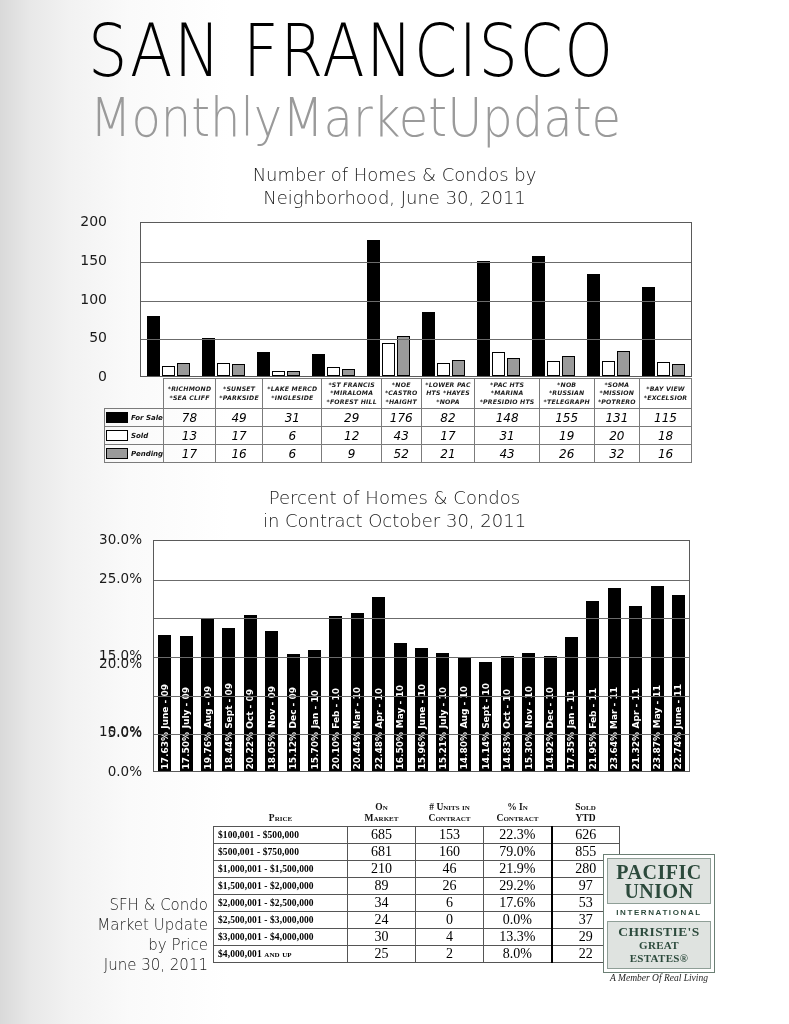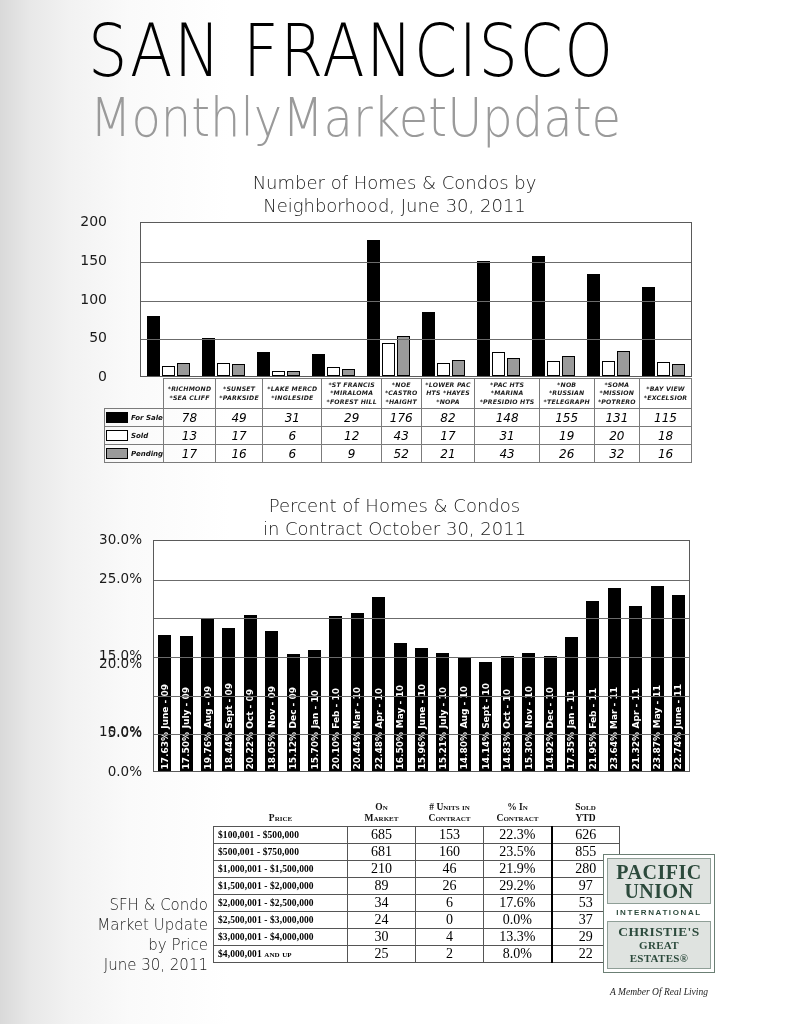--- a/index.html
+++ b/index.html
@@ -32,21 +32,21 @@
     font-family:"DejaVu Sans", sans-serif;
     white-space:nowrap;
     transform: scaleY(1.12);
     transform-origin: left top;
   }
 
   
   .chart-title {
     position:absolute; text-align:center; width:100%;
     font-family:"DejaVu Sans", sans-serif;
-    font-size:18px; color:#1a1a1a; line-height:23px; font-weight:300;margin-top:8px;
+    font-size:18px; color:#1a1a1a; line-height:23px; font-weight:300;
   }
 
   
   #chart1-title { left:0; top:163px; }
   #chart1-plot {
     position:absolute; left:140px; top:222px;
     width:552px; height:155px;
     border:1px solid #5a5a5a;
     background:#fff;
     box-sizing:border-box;
@@ -182,21 +182,21 @@
   }
   .logo-ch {
     font-family:"Liberation Serif", serif; font-weight:bold;
     font-size:13.5px; color:#2c4a3c; line-height:14px; letter-spacing:0.4px;
   }
   .logo-ge {
     font-family:"Liberation Serif", serif; font-weight:bold;
     font-size:11px; color:#2c4a3c; line-height:13px; letter-spacing:0.3px;
   }
   #logo-tag {
-    margin-top:14px; text-align:center;
+    text-align:center;
     font-family:"Liberation Serif", serif; font-style:italic;
     font-size:9.5px; color:#222;
   }
 </style>
 </head>
 <body>
 
 <div id="header">
   <div id="title-main">SAN FRANCISCO</div>
   <div id="title-sub">MonthlyMarketUpdate</div>
@@ -624,21 +624,21 @@
         <td class="pt-label">$100,001 - $500,000</td>
         <td class="pt-num">685</td>
         <td class="pt-num">153</td>
         <td class="pt-num">22.3%</td>
         <td class="pt-sold">626</td>
       </tr>
       <tr>
         <td class="pt-label">$500,001 - $750,000</td>
         <td class="pt-num">681</td>
         <td class="pt-num">160</td>
-        <td class="pt-num">23.5%</td>
+        <td class="pt-num">79.0%</td>
         <td class="pt-sold">855</td>
       </tr>
       <tr>
         <td class="pt-label">$1,000,001 - $1,500,000</td>
         <td class="pt-num">210</td>
         <td class="pt-num">46</td>
         <td class="pt-num">21.9%</td>
         <td class="pt-sold">280</td>
       </tr>
       <tr>

